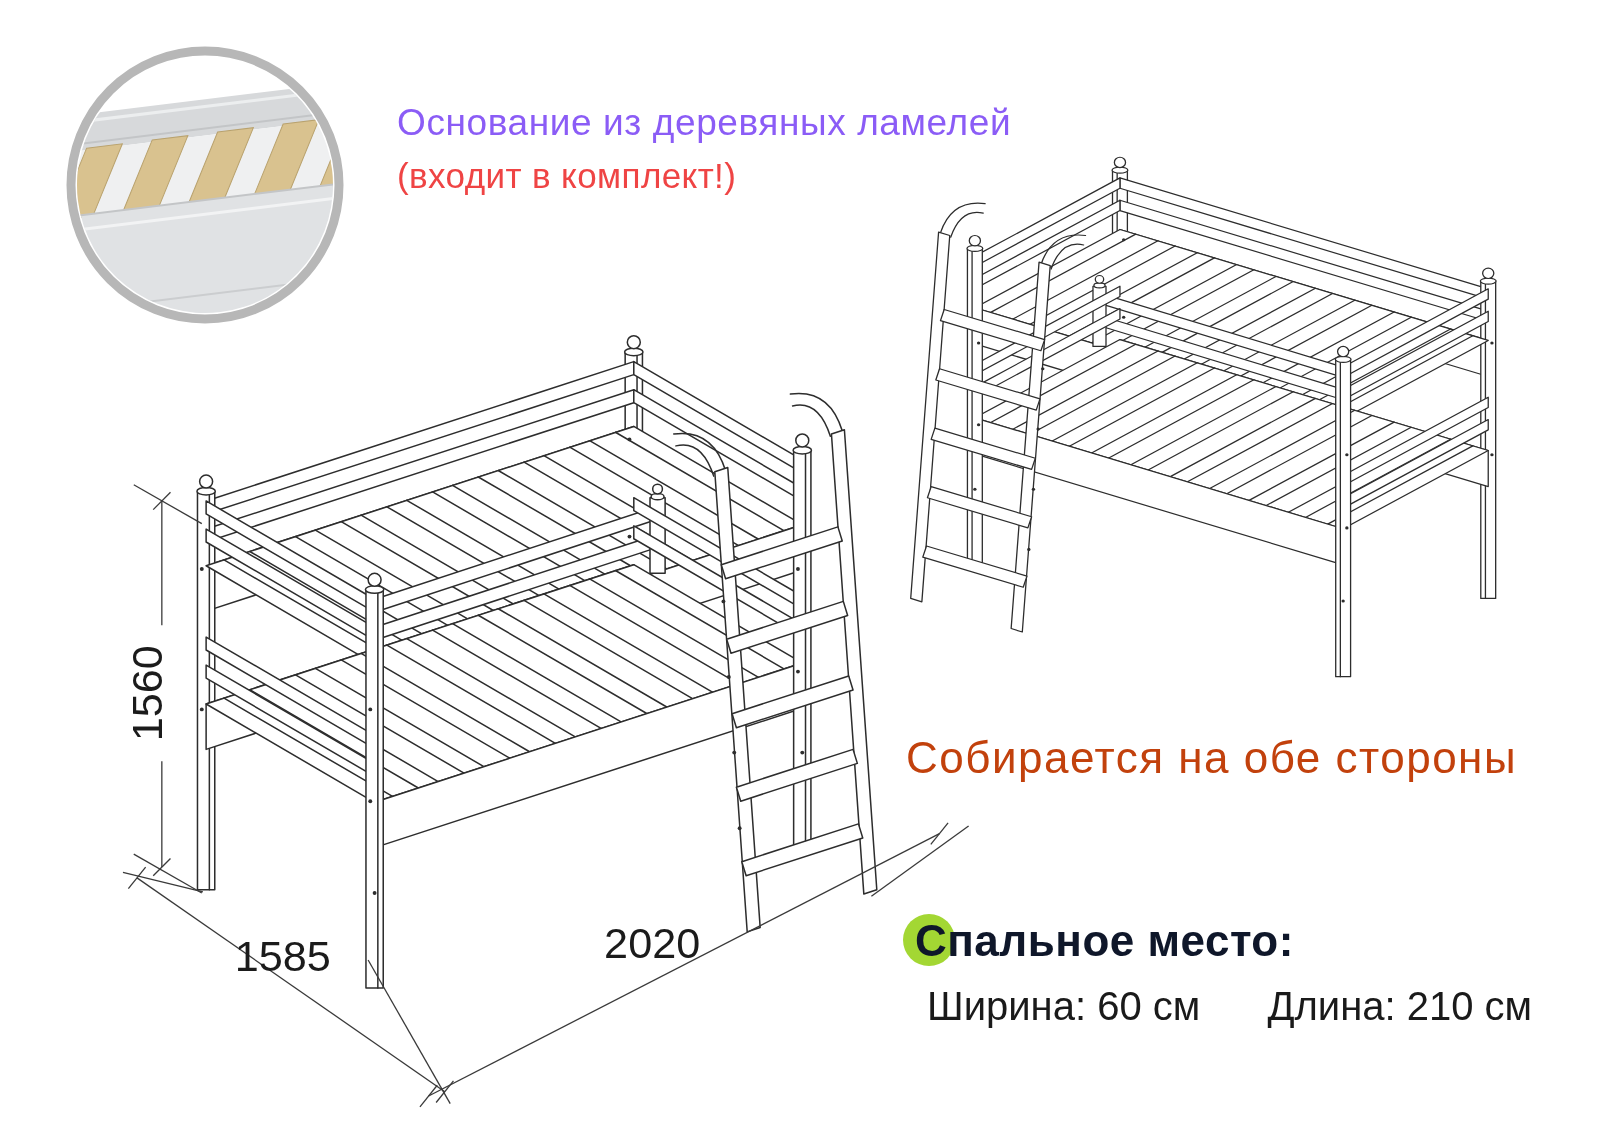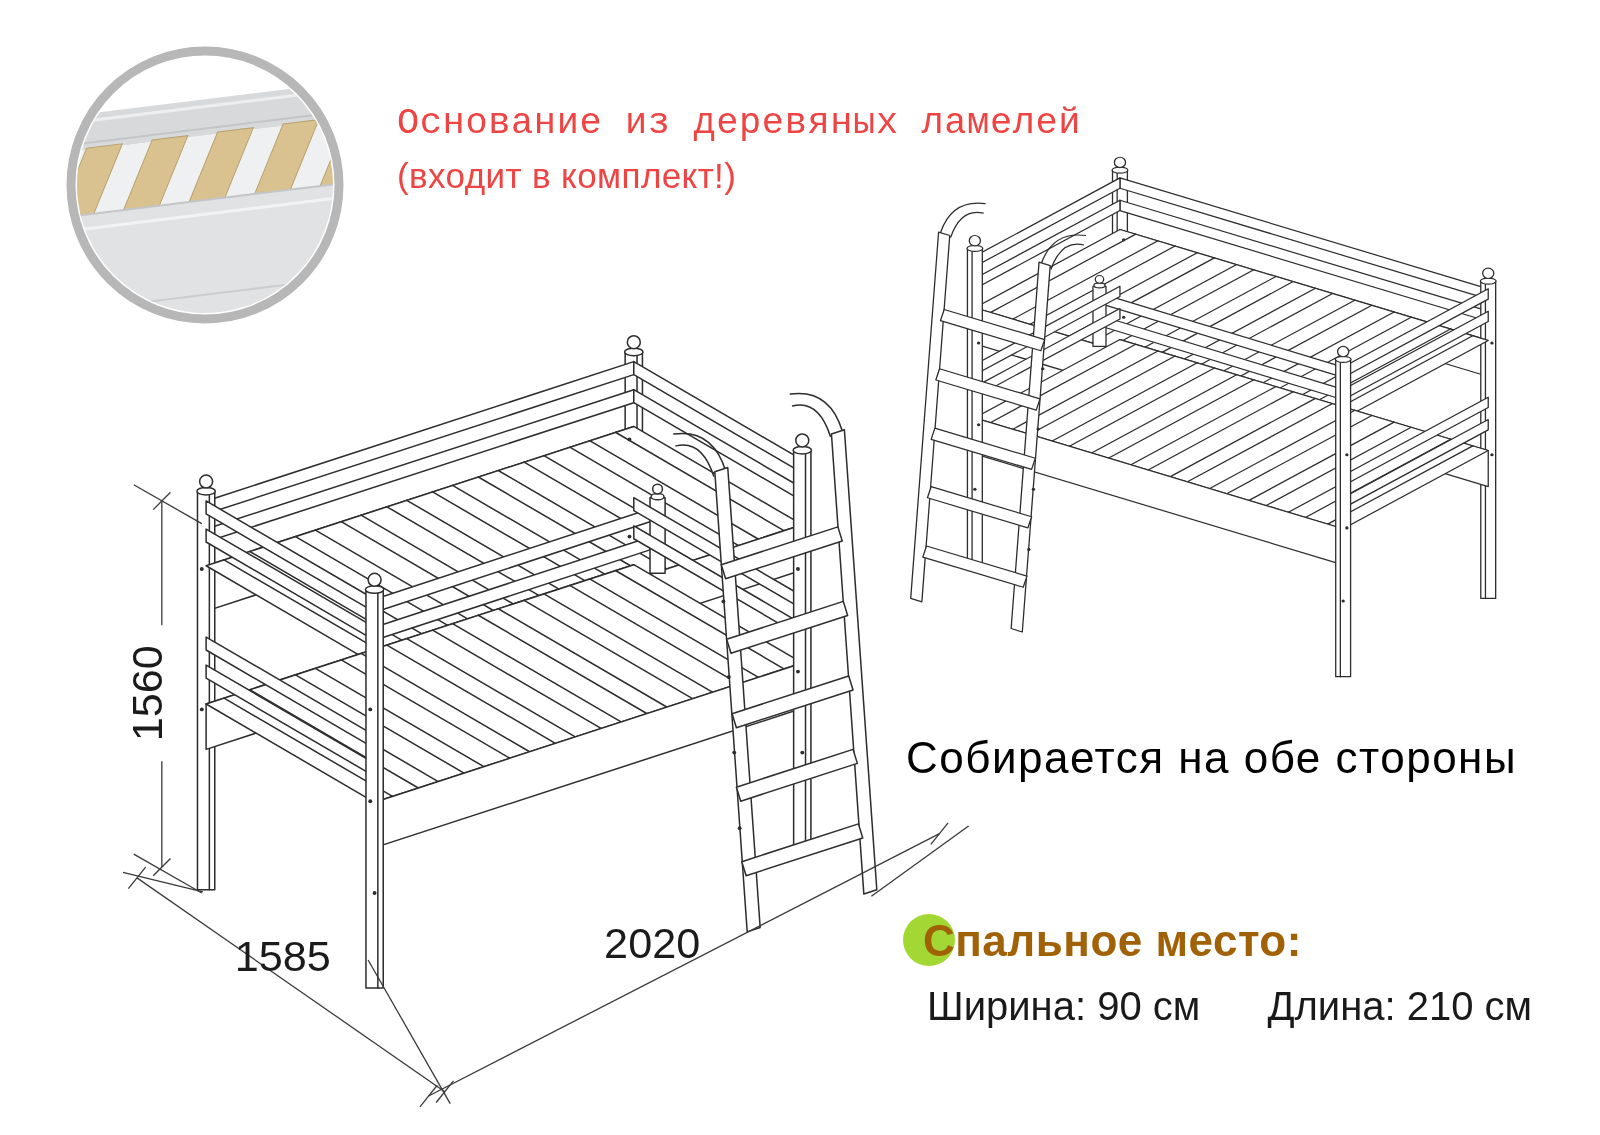--- a/index.html
+++ b/index.html
@@ -2,31 +2,31 @@
 <html><head>
 <meta charset="utf-8">
 <style>
   html,body{margin:0;padding:0;background:#ffffff;}
   .canvas{
     position:relative;width:1600px;height:1135px;background:#ffffff;
     font-family:"Liberation Sans",sans-serif;overflow:hidden;color:#1d1d1d;
   }
   .inset{position:absolute;left:62px;top:42px;width:286px;height:286px;}
   .title-block{position:absolute;left:397px;top:100px;line-height:1.25;}
-  .title{font-size:37px;font-weight:500;letter-spacing:0.6px;color:#ef4444;white-space:nowrap;font-family:Liberation Mono, monospace;}
+  .title{font-size:37px;font-weight:500;letter-spacing:0.6px;color:#8b5cf6;white-space:nowrap;}
   .subtitle{font-size:35px;font-weight:500;letter-spacing:0.4px;color:#ef4444;margin-top:8px;white-space:nowrap;}
   .drawing{position:absolute;left:0;top:0;width:1600px;height:1135px;}
   .caption{position:absolute;left:906px;top:733px;font-size:44px;font-weight:500;
-    letter-spacing:1.5px;color:#000000;white-space:nowrap;}
+    letter-spacing:1.5px;color:#c2410c;white-space:nowrap;}
   .sleep{position:absolute;left:905px;top:916px;}
   .sleep-head{position:relative;display:inline-block;}
   .bullet{position:absolute;left:-2px;top:-2px;width:52px;height:52px;border-radius:50%;
     background:#a3d733;z-index:0;}
-  .sleep-title{position:relative;z-index:1;font-size:44px;font-weight:700;color:#a16207;
-    letter-spacing:0.5px;padding-left:18px;white-space:nowrap;}
+  .sleep-title{position:relative;z-index:1;font-size:44px;font-weight:700;color:#0f172a;
+    letter-spacing:0.5px;padding-left:10px;white-space:nowrap;}
   .sleep-specs{margin-top:18px;padding-left:22px;font-size:40px;font-weight:400;color:#1a1a1a;white-space:nowrap;}
   .sleep-specs span{margin-right:56px;}
   svg text{font-family:"Liberation Sans",sans-serif;}
 </style>
 </head>
 <body>
 
 <div class="canvas">
 
   <div class="inset">
@@ -187,18 +187,18 @@
   </svg>
 
   <div class="caption">Собирается на обе стороны</div>
 
   <div class="sleep">
     <div class="sleep-head">
       <span class="bullet"></span>
       <span class="sleep-title">Спальное место:</span>
     </div>
     <div class="sleep-specs">
-      <span>Ширина: 90 см</span>
+      <span>Ширина: 60 см</span>
       <span>Длина: 210 см</span>
     </div>
   </div>
 
 </div>
 
 </body></html>

